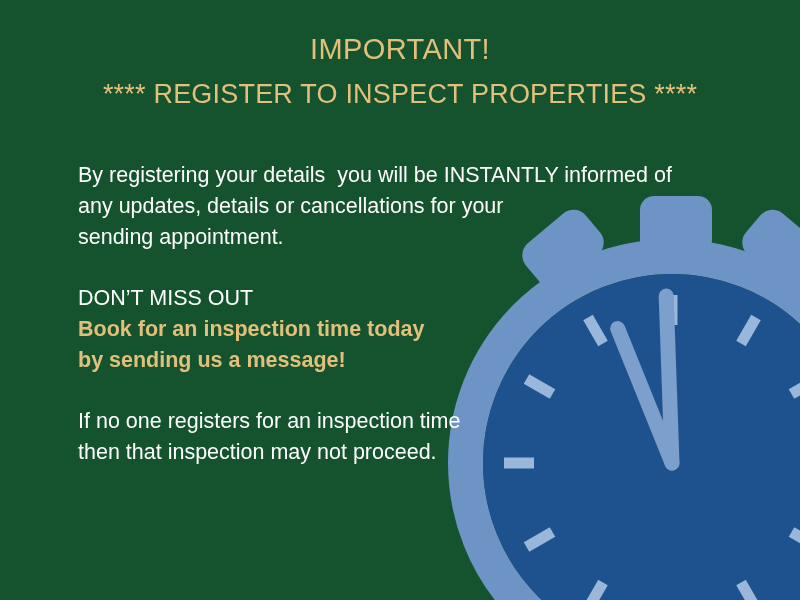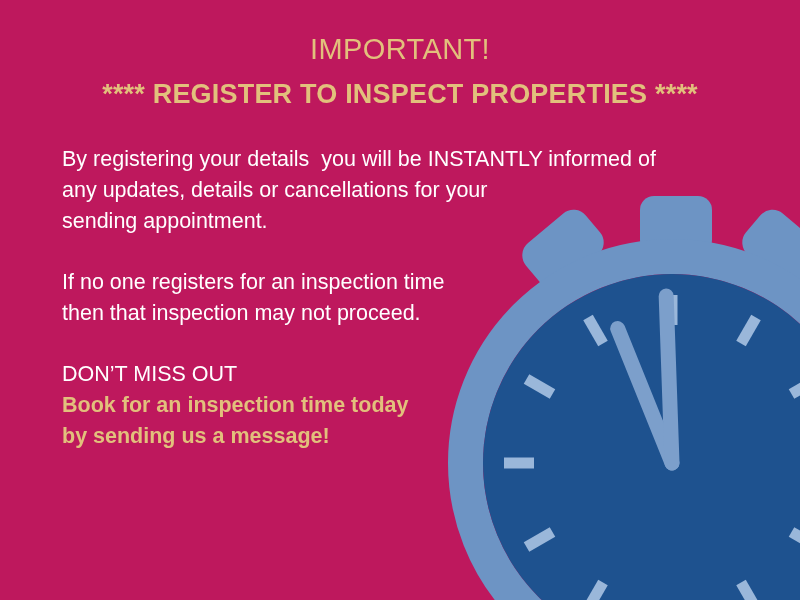--- a/index.html
+++ b/index.html
@@ -6,21 +6,21 @@
   html, body {
     margin: 0;
     padding: 0;
     background: #123f70;
   }
   .slide {
     position: relative;
     width: 800px;
     height: 600px;
     overflow: hidden;
-    background: #be185d;
+    background: #14532d;
     font-family: "Liberation Sans", sans-serif;
     -webkit-font-smoothing: antialiased;
   }
 
   
   .clock-art {
     position: absolute;
     left: 0;
     top: 0;
     width: 800px;
@@ -41,37 +41,37 @@
     color: #e2c07c;
     font-size: 29px;
     font-weight: 400;
     letter-spacing: 0.4px;
     line-height: 38px;
     white-space: nowrap;
   }
   .title-register {
     color: #e2c07c;
     font-size: 27px;
-    font-weight: 700;
+    font-weight: 400;
     letter-spacing: 0.2px;
     line-height: 40px;
     margin-top: 6px;
     white-space: nowrap;
   }
 
   
   .body-copy {
     position: absolute;
     left: 62px;
     top: 144px;
     width: 660px;
     z-index: 3;
   }
   .para {
-    margin: 0;
+    margin: 16px;
   }
   .para + .para {
     margin-top: 30px;
   }
   .line {
     color: #ffffff;
     font-size: 21.5px;
     font-weight: 400;
     line-height: 31px;
     white-space: pre;
@@ -127,26 +127,26 @@
   </div>
 
   <div class="body-copy">
 
     <div class="para">
       <div class="line">By registering your details  you will be INSTANTLY informed of</div>
       <div class="line">any updates, details or cancellations for your</div>
       <div class="line">sending appointment.</div>
     </div>
 
-    <div class="para">
-      <div class="line">If no one registers for an inspection time</div>
-      <div class="line">then that inspection may not proceed.</div>
-    </div>
-
     <div class="para para-cta">
       <div class="line">DON’T MISS OUT</div>
       <div class="line gold">Book for an inspection time today</div>
       <div class="line gold">by sending us a message!</div>
+    </div>
+
+    <div class="para">
+      <div class="line">If no one registers for an inspection time</div>
+      <div class="line">then that inspection may not proceed.</div>
     </div>
 
   </div>
 
 </div>
 
 </body></html>

